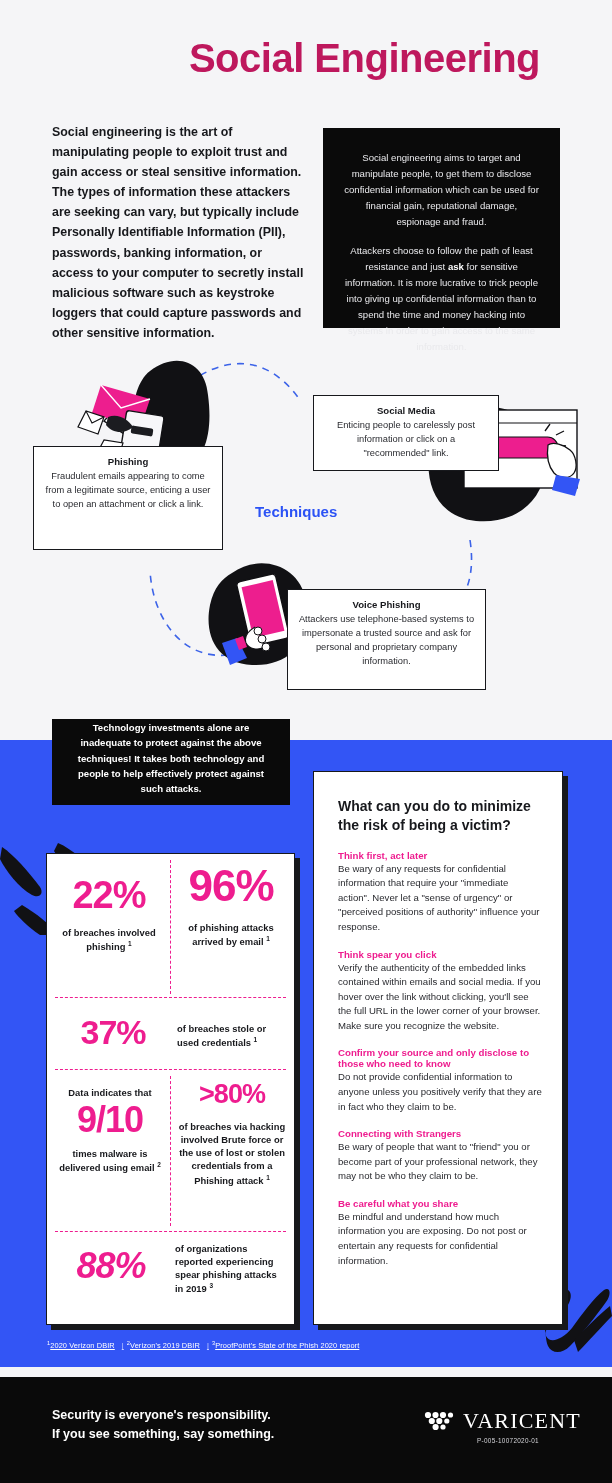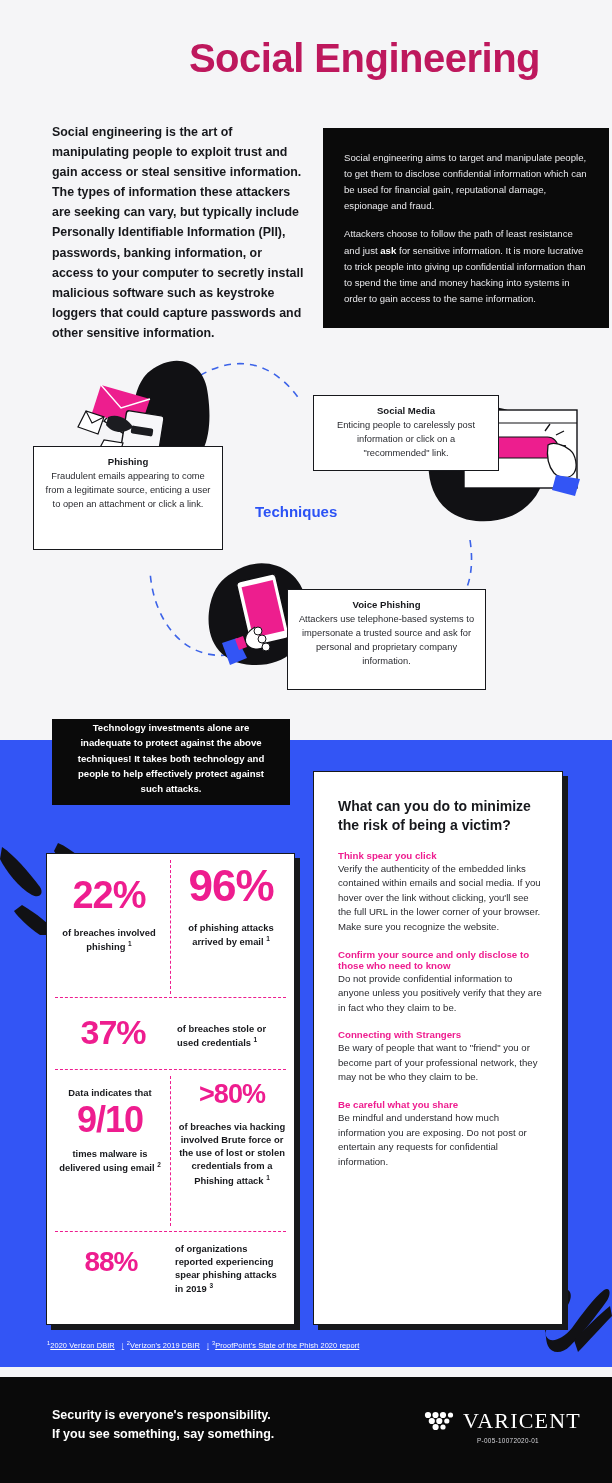--- a/index.html
+++ b/index.html
@@ -32,23 +32,24 @@
   .intro-text {
     position: absolute;
     top: 122px; left: 52px; width: 252px;
     font-size: 12.4px;
     font-weight: 700;
     line-height: 1.62;
     color: #17181c;
   }
   .intro-box {
     position: absolute;
-    top: 128px; left: 323px; width: 286px; height: 200px;
+    top: 128px; left: 323px; width: 237px; height: 200px;
     background: #0a0a0a;
     padding: 22px 21px 0 21px;
+    text-align: center;
   }
   .intro-box p {
     font-size: 9.6px;
     line-height: 1.68;
     color: #e9e9ec;
   }
   .intro-box p + p { margin-top: 12px; }
   .intro-box b { font-weight: 700; color: #ffffff; }
 
   
@@ -333,30 +334,34 @@
       <div class="stat-cap" style="margin-top:9px;"><span>times malware is delivered using email</span> <sup>2</sup></div>
     </div>
     <div class="cell" style="top:227px;left:128px;width:114px;text-align:center;">
       <div class="stat-num" style="font-size:27px;">&gt;80%</div>
       <div class="stat-cap" style="margin-top:12px;"><span>of breaches via hacking involved Brute force or the use of lost or stolen credentials from a Phishing attack</span> <sup>1</sup></div>
     </div>
     <div class="dash-v" style="top:222px;left:123px;height:150px;"></div>
     <div class="dash-h" style="top:377px;"></div>
 
     <div class="cell" style="top:394px;left:8px;width:112px;text-align:center;">
-      <div class="stat-num" style="font-size:28px;">88%</div>
+      <div class="stat-num" style="font-size:36px;font-style:italic;">88%</div>
     </div>
     <div class="cell" style="top:388px;left:128px;width:110px;">
       <div class="stat-cap"><span>of organizations reported experiencing spear phishing attacks in 2019</span> <sup>3</sup></div>
     </div>
   </div>
 
   <div class="tips-card">
     <div class="tips-head">What can you do to minimize the risk of being a victim?</div>
 
+    <div class="tip">
+      <div class="tip-title">Think first, act later</div>
+      <div class="tip-body">Be wary of any requests for confidential information that require your "immediate action". Never let a "sense of urgency" or "perceived positions of authority" influence your response.</div>
+    </div>
     <div class="tip">
       <div class="tip-title">Think spear you click</div>
       <div class="tip-body">Verify the authenticity of the embedded links contained within emails and social media. If you hover over the link without clicking, you'll see the full URL in the lower corner of your browser. Make sure you recognize the website.</div>
     </div>
     <div class="tip">
       <div class="tip-title">Confirm your source and only disclose to those who need to know</div>
       <div class="tip-body">Do not provide confidential information to anyone unless you positively verify that they are in fact who they claim to be.</div>
     </div>
     <div class="tip">
       <div class="tip-title">Connecting with Strangers</div>

